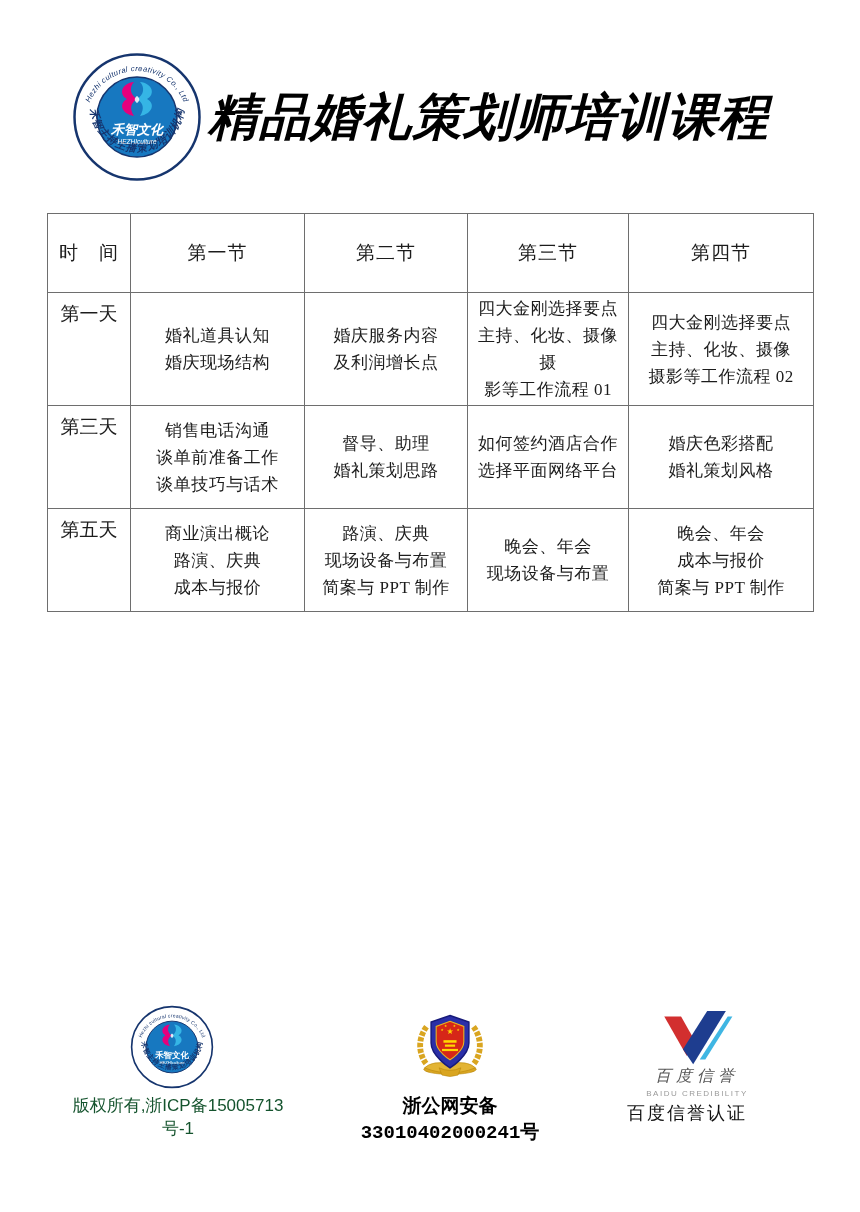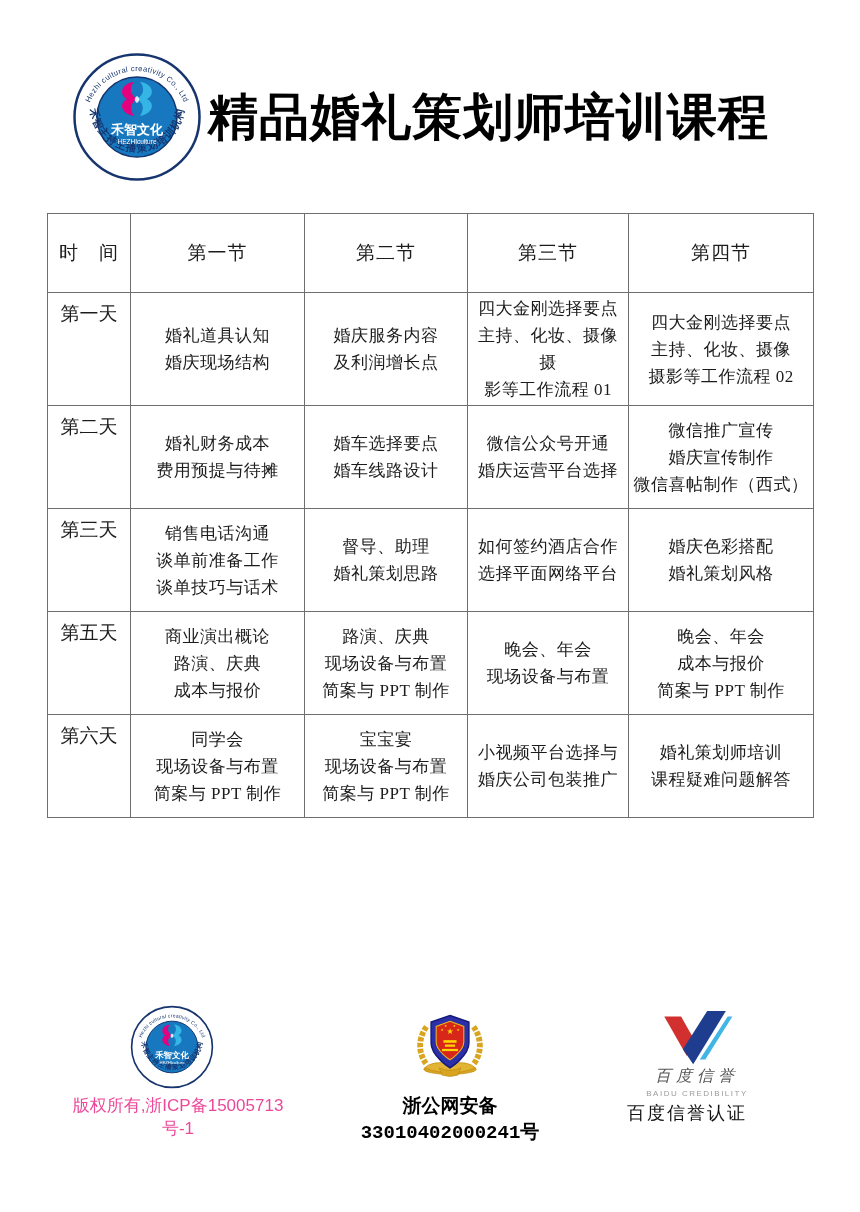--- a/index.html
+++ b/index.html
@@ -2,21 +2,21 @@
 <html><head>
 <meta charset="utf-8">
 <style>
   html,body{margin:0;padding:0;}
   body{
     width:860px;height:1212px;background:#ffffff;position:relative;
     font-family:"Liberation Serif","DejaVu Serif",serif;color:#1c1c1c;
     overflow:hidden;
   }
   
-  .header{position:absolute;left:72px;top:52px;display:flex;align-items:center;gap:6px;}
+  .header{position:absolute;left:72px;top:52px;display:flex;align-items:center;gap:6px;font-style:italic;}
   .logo-top svg{display:block;}
   .page-title{
     margin:0;font-size:50px;font-weight:700;letter-spacing:1px;color:#000;
     font-family:"Liberation Serif","DejaVu Serif",serif;white-space:nowrap;
   }
   
   table.course{
     position:absolute;left:47px;top:213px;width:766px;
     border-collapse:collapse;table-layout:fixed;
   }
@@ -30,21 +30,21 @@
     text-align:center;vertical-align:top;padding-top:8px;font-size:19px;color:#1c1c1c;
   }
   td.cc{
     text-align:center;vertical-align:middle;font-size:17px;color:#1c1c1c;padding:2px 2px;
   }
   td.cc .ln{line-height:27px;letter-spacing:0.5px;}
   
   .f-abs{position:absolute;}
   .icp-text{
     left:70px;top:1094px;width:216px;text-align:center;
-    font-family:"Liberation Sans","DejaVu Sans",sans-serif;font-size:17px;color:#ec4899;
+    font-family:"Liberation Sans","DejaVu Sans",sans-serif;font-size:17px;color:#14532d;
   }
   .ps-text{
     left:330px;top:1093px;width:240px;text-align:center;
     font-family:Liberation Mono, monospace;font-size:19px;font-weight:700;color:#000;
   }
   .bd-name{
     left:627px;top:1066px;width:140px;text-align:center;
     font-family:"Liberation Sans","DejaVu Sans",sans-serif;font-size:16px;color:#555;letter-spacing:5px;font-style:italic;
   }
   .bd-sub{
@@ -129,40 +129,20 @@
             <div class="ln">主持、化妆、摄像摄</div>
             <div class="ln">影等工作流程 01</div>
           </td>
           <td class="cc">
             <div class="ln">四大金刚选择要点</div>
             <div class="ln">主持、化妆、摄像</div>
             <div class="ln">摄影等工作流程 02</div>
           </td>
         </tr>
         <tr>
-          <td class="day">第二天</td>
-          <td class="cc">
-            <div class="ln">婚礼财务成本</div>
-            <div class="ln">费用预提与待摊</div>
-          </td>
-          <td class="cc">
-            <div class="ln">婚车选择要点</div>
-            <div class="ln">婚车线路设计</div>
-          </td>
-          <td class="cc">
-            <div class="ln">微信公众号开通</div>
-            <div class="ln">婚庆运营平台选择</div>
-          </td>
-          <td class="cc">
-            <div class="ln">微信推广宣传</div>
-            <div class="ln">婚庆宣传制作</div>
-            <div class="ln">微信喜帖制作（西式）</div>
-          </td>
-        </tr>
-        <tr>
           <td class="day">第三天</td>
           <td class="cc">
             <div class="ln">销售电话沟通</div>
             <div class="ln">谈单前准备工作</div>
             <div class="ln">谈单技巧与话术</div>
           </td>
           <td class="cc">
             <div class="ln">督导、助理</div>
             <div class="ln">婚礼策划思路</div>
           </td>
@@ -188,41 +168,20 @@
             <div class="ln">简案与 PPT 制作</div>
           </td>
           <td class="cc">
             <div class="ln">晚会、年会</div>
             <div class="ln">现场设备与布置</div>
           </td>
           <td class="cc">
             <div class="ln">晚会、年会</div>
             <div class="ln">成本与报价</div>
             <div class="ln">简案与 PPT 制作</div>
-          </td>
-        </tr>
-        <tr>
-          <td class="day">第六天</td>
-          <td class="cc">
-            <div class="ln">同学会</div>
-            <div class="ln">现场设备与布置</div>
-            <div class="ln">简案与 PPT 制作</div>
-          </td>
-          <td class="cc">
-            <div class="ln">宝宝宴</div>
-            <div class="ln">现场设备与布置</div>
-            <div class="ln">简案与 PPT 制作</div>
-          </td>
-          <td class="cc">
-            <div class="ln">小视频平台选择与</div>
-            <div class="ln">婚庆公司包装推广</div>
-          </td>
-          <td class="cc">
-            <div class="ln">婚礼策划师培训</div>
-            <div class="ln">课程疑难问题解答</div>
           </td>
         </tr>
       </tbody>
   </table>
 
   <div class="f-abs logo-bottom">
     <svg width="84" height="84">
         <use href="#hezhi-badge"></use>
       </svg>
   </div>

